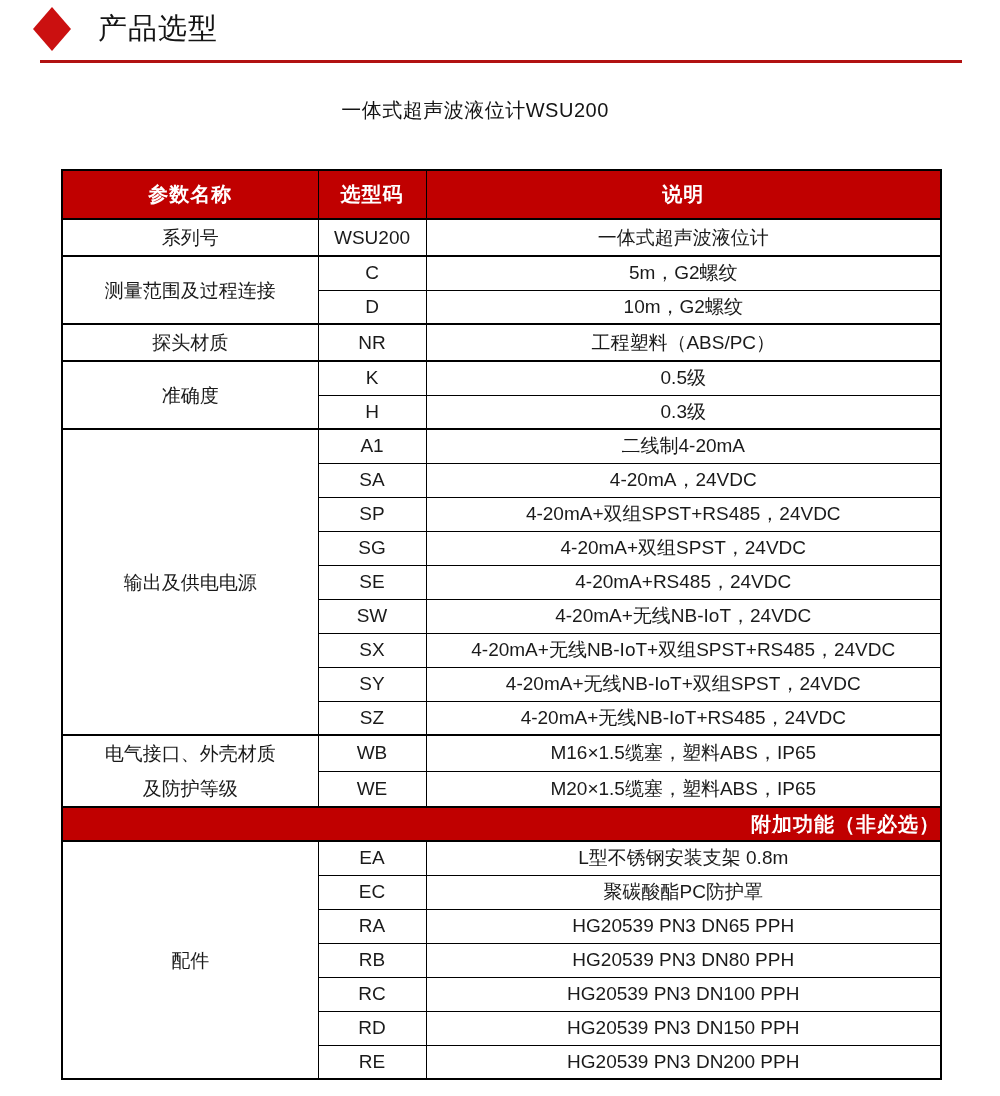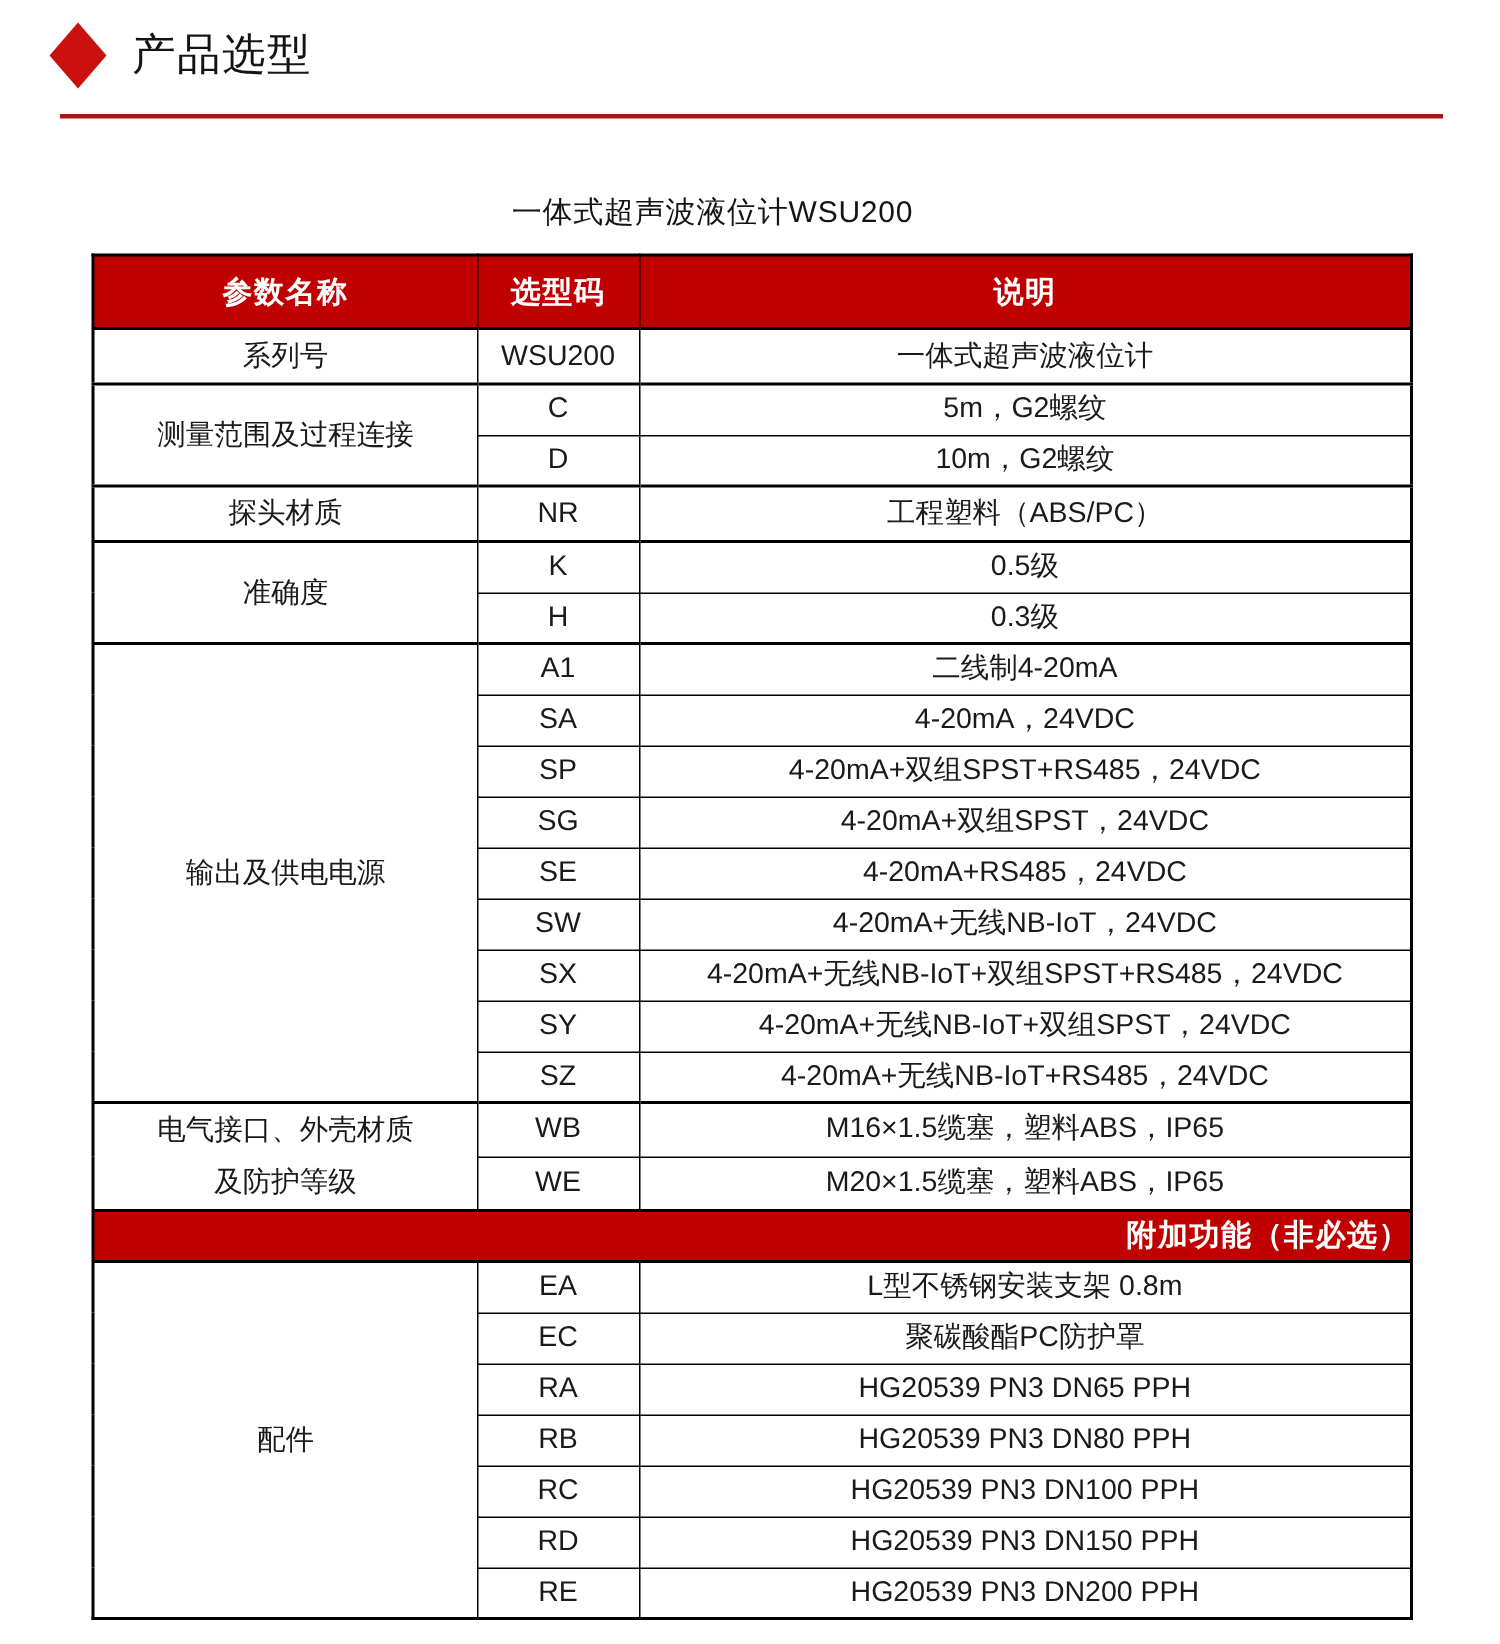--- a/index.html
+++ b/index.html
@@ -9,39 +9,40 @@
     font-family: "Liberation Sans", "DejaVu Sans", sans-serif;
     color: #1a1a1a;
   }
   body { height: 1096px; overflow: hidden; position: relative; }
 
   
   .section-header {
     display: flex;
     align-items: center;
     padding: 14px 0 16px 32px;
-    height: 76px;
+    height: 60px;
+    gap: 10px;
   }
   .diamond-wrap { width: 40px; height: 46px; flex: 0 0 auto; }
   .section-title {
     font-size: 29px;
     color: #141414;
     margin-left: 16px;
     letter-spacing: 1px;
   }
   .section-rule {
     margin-left: 40px;
     width: 922px;
     height: 3px;
     background: #b11212;
   }
 
   
   .table-title {
-    margin-top: 49px;
+    margin-top: 34px;
     width: 950px;
     text-align: center;
     font-size: 20px;
     color: #141414;
     letter-spacing: 0.5px;
   }
 
   
   table.selection-table {
     position: absolute;

